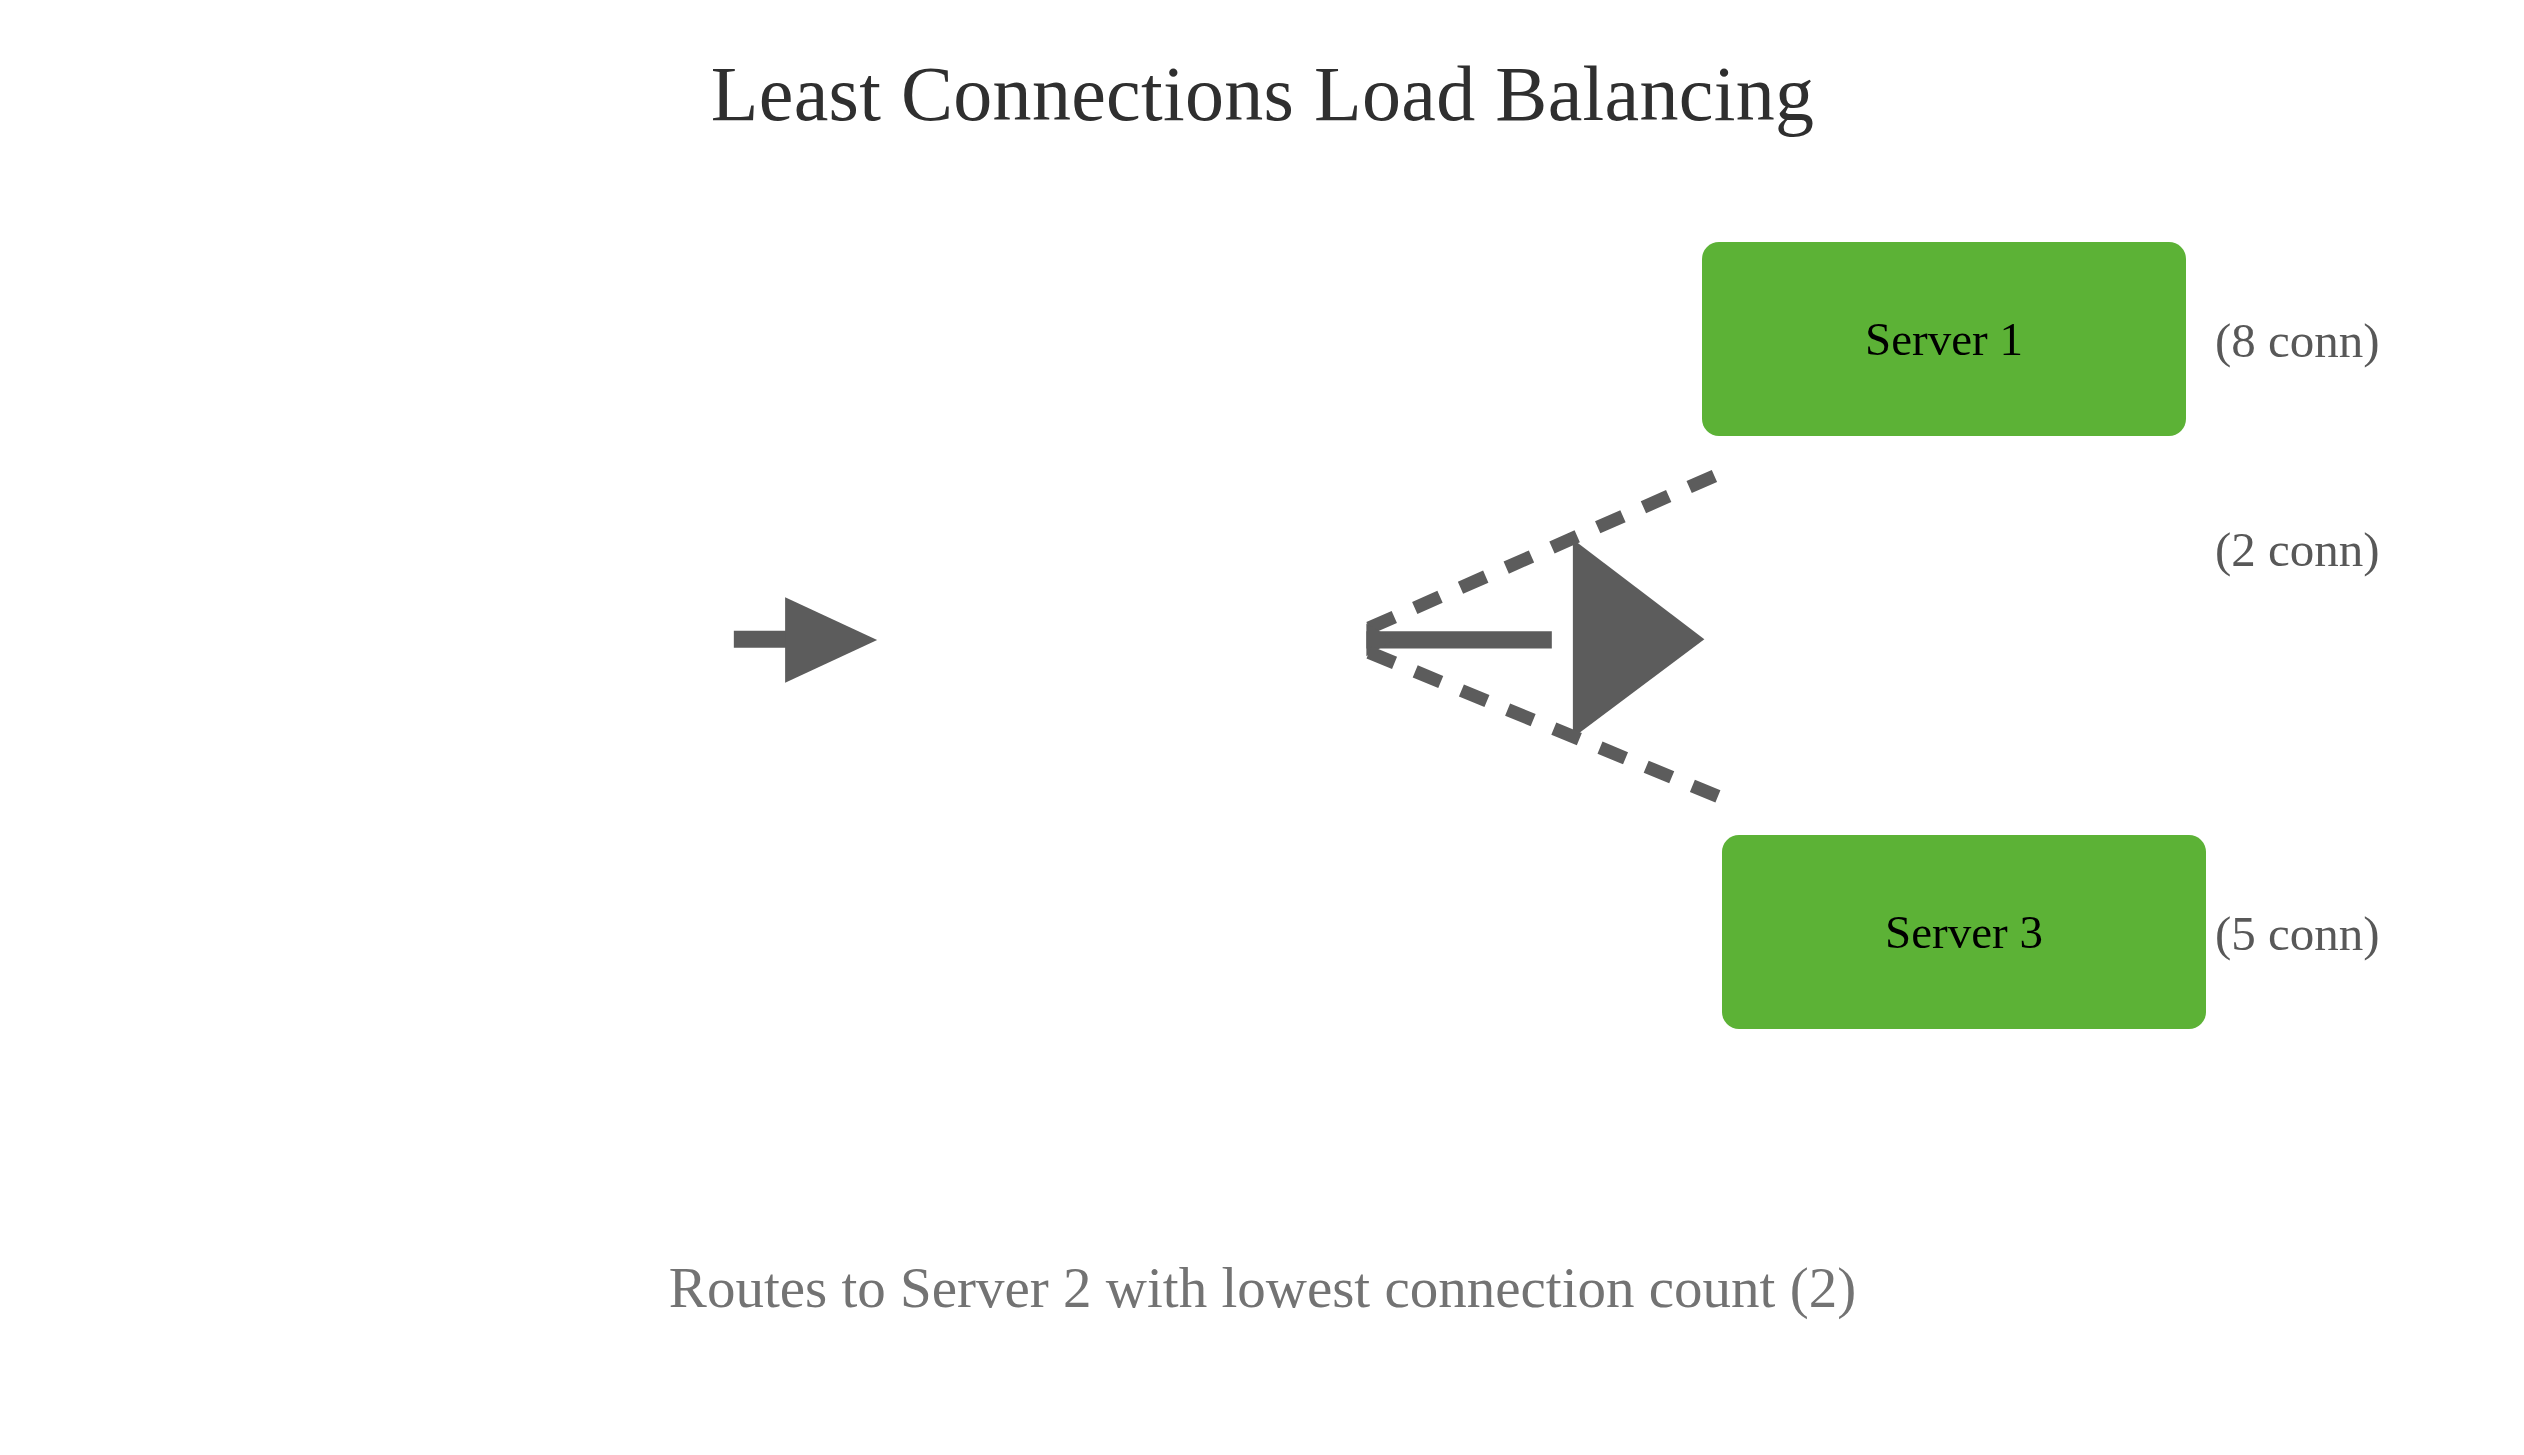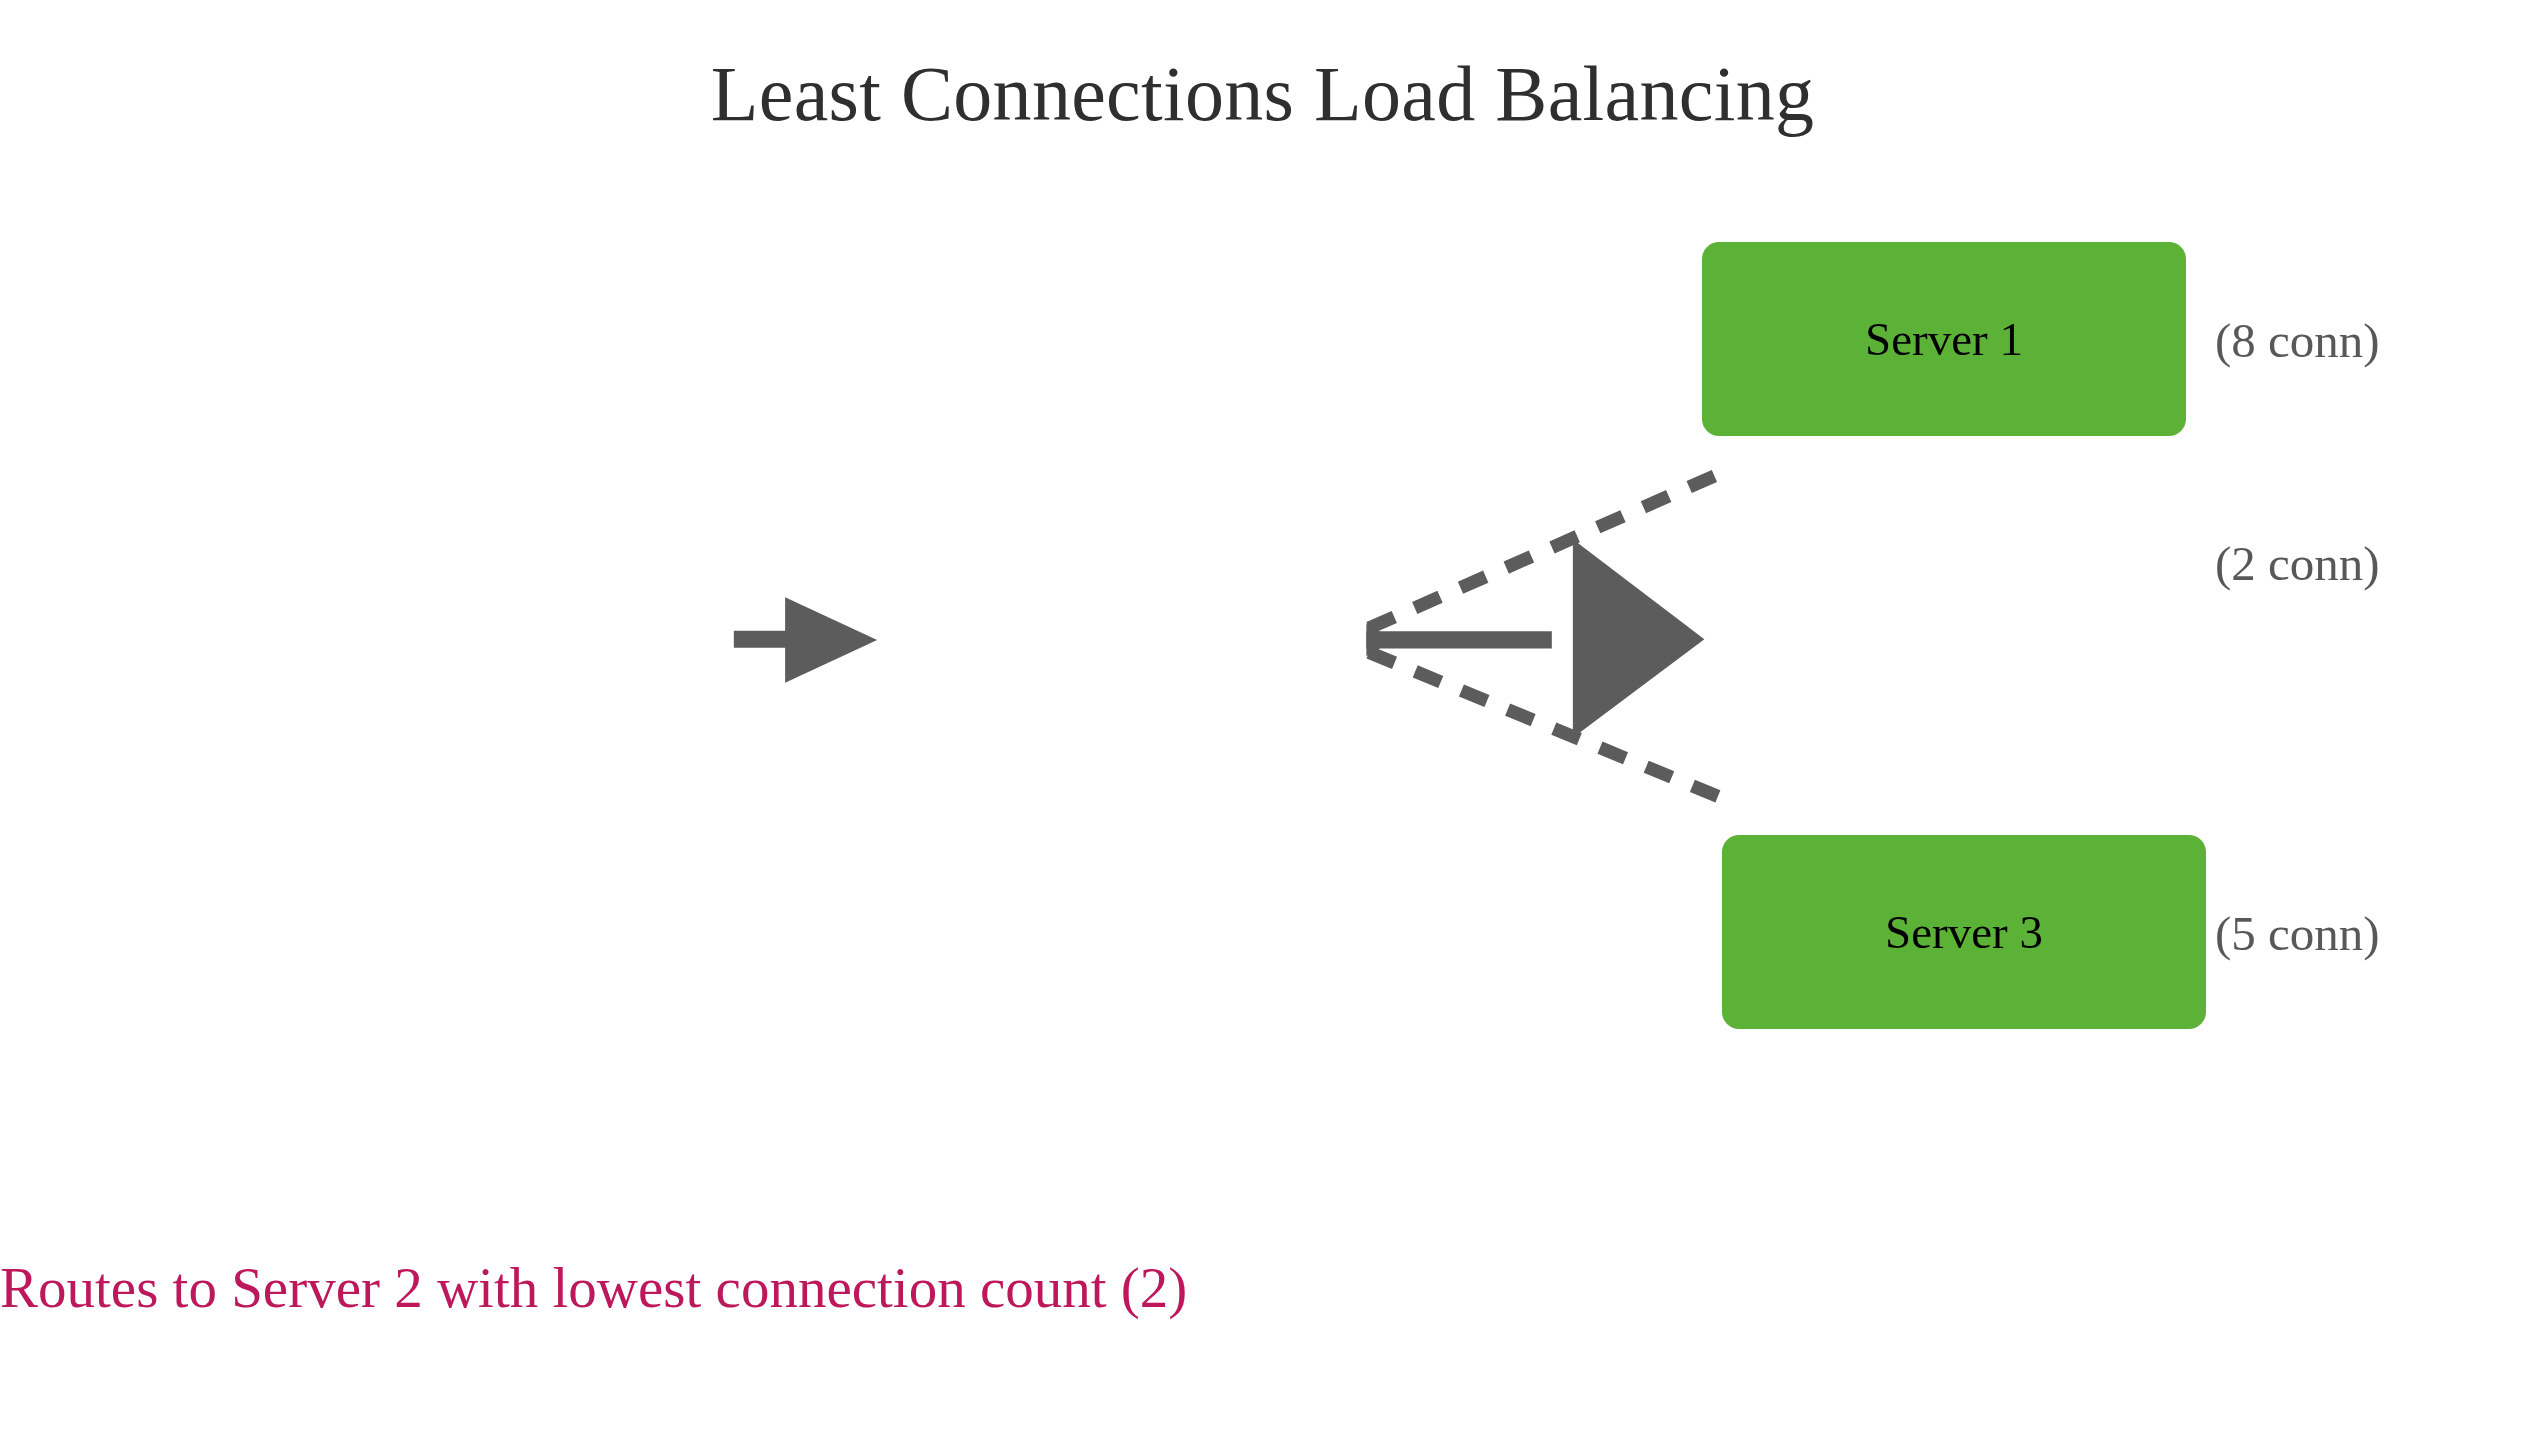--- a/index.html
+++ b/index.html
@@ -35,24 +35,24 @@
     letter-spacing: 0.3px;
     white-space: nowrap;
   }
 
   
   .caption {
     position: absolute;
     left: 0;
     top: 1257px;
     width: 2525px;
-    text-align: left;
+    text-align: center;
     font-size: 57px;
     line-height: 1.1;
-    color: #be185d;
+    color: #737373;
     font-family: "Liberation Serif", "DejaVu Serif", serif;
     white-space: nowrap;
   }
 
   
   .node {
     position: absolute;
     display: flex;
     align-items: center;
     justify-content: center;
@@ -100,21 +100,21 @@
     left: 2215px;
     height: 53px;
     display: flex;
     align-items: center;
     font-size: 49px;
     color: #585858;
     font-family: "Liberation Serif", "DejaVu Serif", serif;
     white-space: nowrap;
   }
   .conn-1 { top: 314px; }
-  .conn-2 { top: 537px; }
+  .conn-2 { top: 523px; }
   .conn-3 { top: 907px; }
 
   
   #edges {
     position: absolute;
     left: 0;
     top: 0;
     width: 2525px;
     height: 1456px;
     pointer-events: none;

